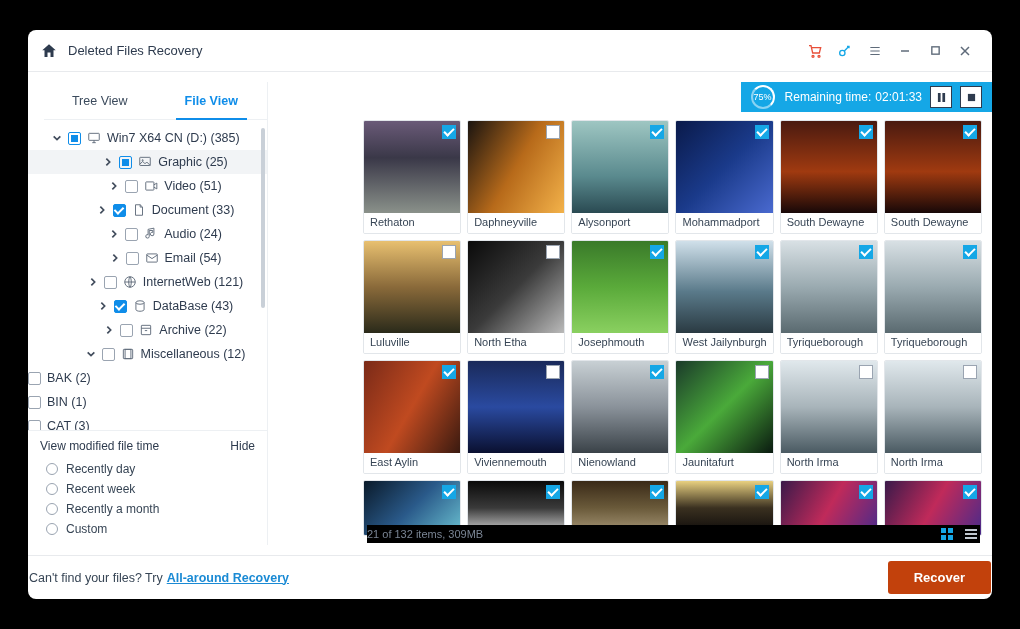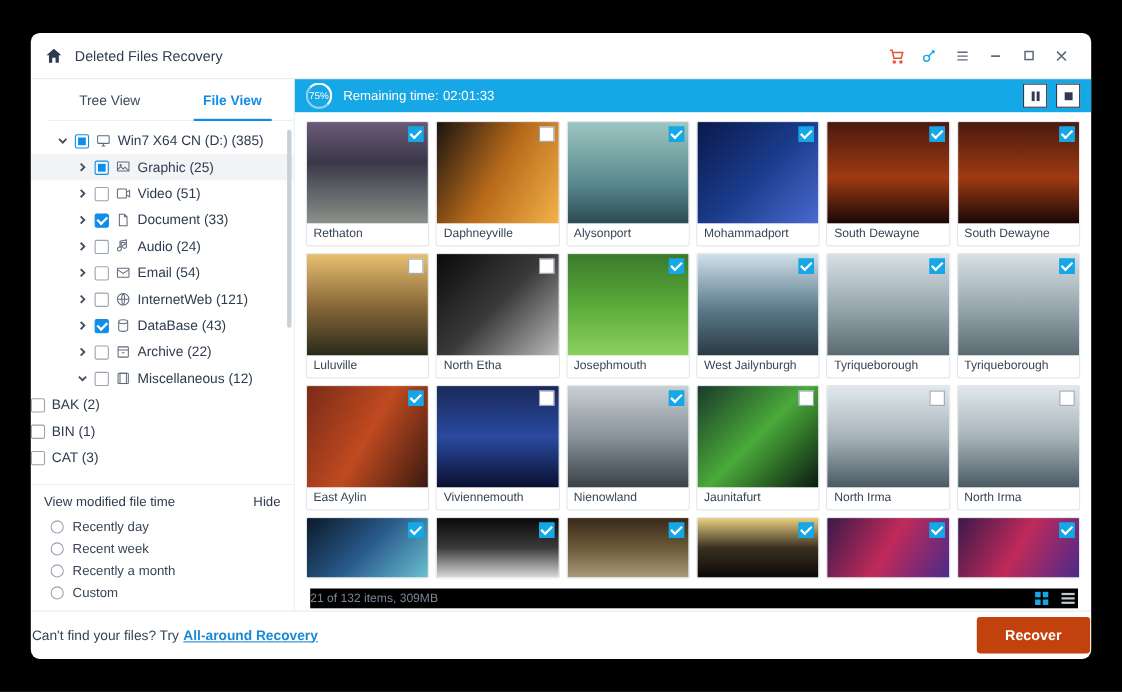--- a/index.html
+++ b/index.html
@@ -1,50 +1,50 @@
 <!DOCTYPE html>
 <html><head>
 <meta charset="utf-8">
 <style>
 * { margin: 0; padding: 0; box-sizing: border-box; font-family: -apple-system, BlinkMacSystemFont, "Segoe UI", Arial, sans-serif; }
 body { background: #000; width: 1020px; height: 629px; overflow: hidden; position: relative; }
-.window { position: absolute; top: 30px; left: 28px; width: 964px; height: 569px; background: #fff; border-radius: 8px; display: flex; flex-direction: column; overflow: hidden; }
+.window { position: absolute; top: 30px; left: 28px; width: 964px; height: 569px; background: #fff; border-radius: 8px; display: flex; flex-direction: column; overflow: hidden; gap: 10px; }
 .titlebar { height: 42px; display: flex; align-items: center; padding: 0 12px; border-bottom: 1px solid #e8eaed; }
 .home-ico { width: 18px; height: 18px; margin-right: 10px; }
 .title { font-size: 13px; color: #2e3b4e; font-weight: 500; }
 .titlebar .spacer { flex: 1; }
 .tb-btn { width: 30px; height: 30px; display: flex; align-items: center; justify-content: center; cursor: pointer; color: #5f6b7a; }
 .content { flex: 1; display: flex; min-height: 0; }
 .sidebar { width: 240px; display: flex; flex-direction: column; border-right: 1px solid #edf0f3; }
 .tabs { height: 38px; display: flex; align-items: stretch; border-bottom: 1px solid #edf0f3; margin-left: 16px; }
 .tab { flex: 1; display: flex; align-items: center; justify-content: center; font-size: 12.5px; color: #3b4a5c; cursor: pointer; position: relative; }
 .tab.active { color: #0f8de9; font-weight: 600; }
 .tab.active::after { content: ""; position: absolute; left: 18%; right: 18%; bottom: -1px; height: 2px; background: #0f8de9; }
 .tree { flex: 1; overflow: hidden; position: relative; font-size: 12.5px; color: #2e3b4e; padding-top: 6px; }
 .node { height: 24px; display: flex; align-items: center; gap: 6px; padding-right: 6px; }
 .node.depth0 { padding-left: 40px; }
-.node.depth1 { padding-left: 58px; }
+.node.depth1 { padding-left: 58px; justify-content: center; }
 .node.depth2 { }
 .node.sel { background: #f2f4f6; }
 .exp { width: 10px; height: 10px; display: flex; align-items: center; justify-content: center; color: #414c5c; cursor: pointer; margin-left: -16px; }
 .cb { width: 13px; height: 13px; border: 1.5px solid #9aa4b1; border-radius: 2px; display: flex; align-items: center; justify-content: center; cursor: pointer; flex-shrink: 0; }
 .cb.mixed { border-color: #0f8de9; }
 .cb.mixed::after { content: ""; width: 7px; height: 7px; background: #0f8de9; }
 .cb.chk { background: #0f8de9; border-color: #0f8de9; }
 .cb.chk::after { content: ""; width: 4px; height: 7px; border: solid #fff; border-width: 0 2px 2px 0; transform: rotate(45deg); margin-top: -2px; }
 .nico { width: 14px; height: 14px; color: #5f6b7a; flex-shrink: 0; }
 .nlabel { white-space: nowrap; overflow: hidden; text-overflow: ellipsis; }
 .tree-scrollbar { position: absolute; right: 2px; top: 8px; width: 4px; height: 180px; background: #c9d0d8; border-radius: 2px; }
 .filter { border-top: 1px solid #edf0f3; padding: 8px 12px 6px; font-size: 12px; color: #2e3b4e; overflow: hidden; }
 .filter-hd { display: flex; justify-content: space-between; margin-bottom: 6px; }
 .opt { display: flex; align-items: center; gap: 8px; height: 20px; padding-left: 6px; cursor: pointer; color: #374555; }
 .radio { width: 12px; height: 12px; border: 1.5px solid #9aa4b1; border-radius: 50%; display: flex; align-items: center; justify-content: center; }
 .radio.on { border-color: #0f8de9; }
 .radio.on::after { content: ""; width: 6px; height: 6px; background: #0f8de9; border-radius: 50%; }
-.main { flex: 1; display: flex; flex-direction: column; min-width: 0; }
+.main { flex: 1; display: flex; flex-direction: column; min-width: 0; align-items: flex-end; }
 .progressbar { height: 30px; background: #15a7e6; color: #fff; display: flex; align-items: center; padding: 0 10px; font-size: 12px; }
 .pct { width: 24px; height: 24px; border: 2px solid rgba(255,255,255,0.5); border-top-color: #fff; border-right-color: #fff; border-radius: 50%; display: flex; align-items: center; justify-content: center; font-size: 9px; margin-right: 10px; }
 .progressbar .spacer { flex: 1; }
 .pbtn { width: 22px; height: 22px; border: 1px solid #2e3b4e; background: #fff; color: #2e3b4e; display: flex; align-items: center; justify-content: center; margin-left: 8px; cursor: pointer; }
 .grid-wrap { flex: 1; overflow: hidden; padding: 8px 10px 0 10px; position: relative; }
 .grid { display: grid; grid-template-columns: repeat(6, 1fr); gap: 6px; }
 .card { border: 1px solid #e2e6ea; border-radius: 2px; overflow: hidden; cursor: pointer; }
 .thumb { height: 92px; position: relative; background: #777; }
 .thumb .sel { position: absolute; top: 4px; right: 4px; width: 14px; height: 14px; background: #fff; border: 1px solid #9aa4b1; }
 .thumb .sel.on { background: #15a7e6; border-color: #15a7e6; }

